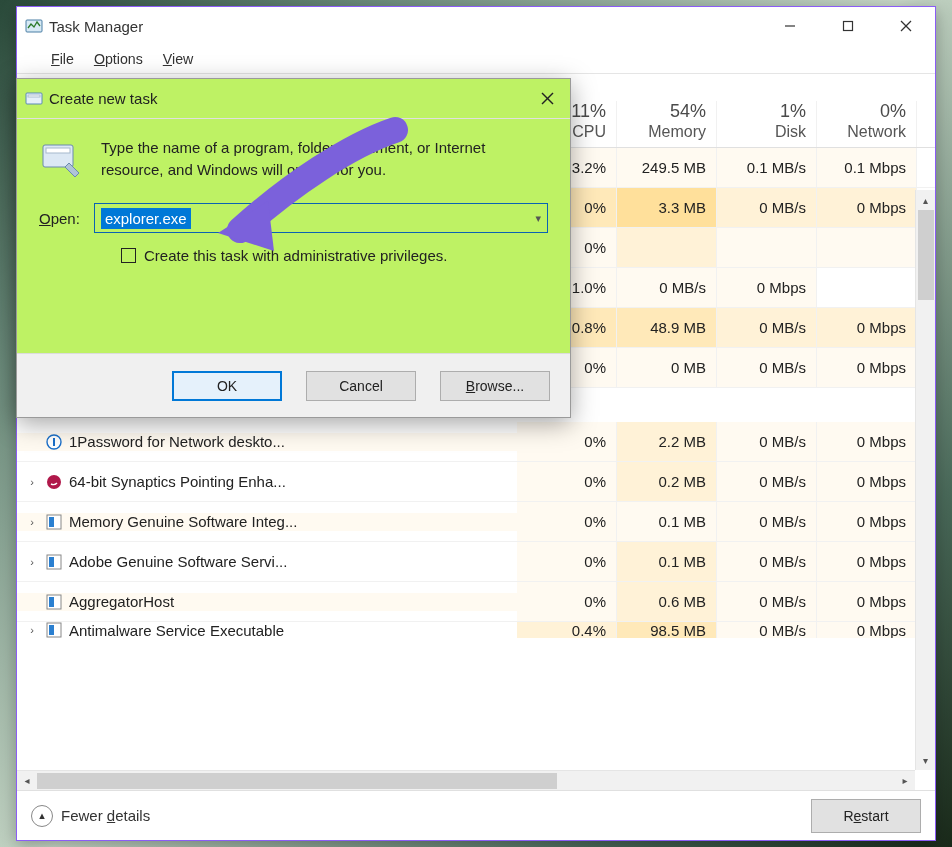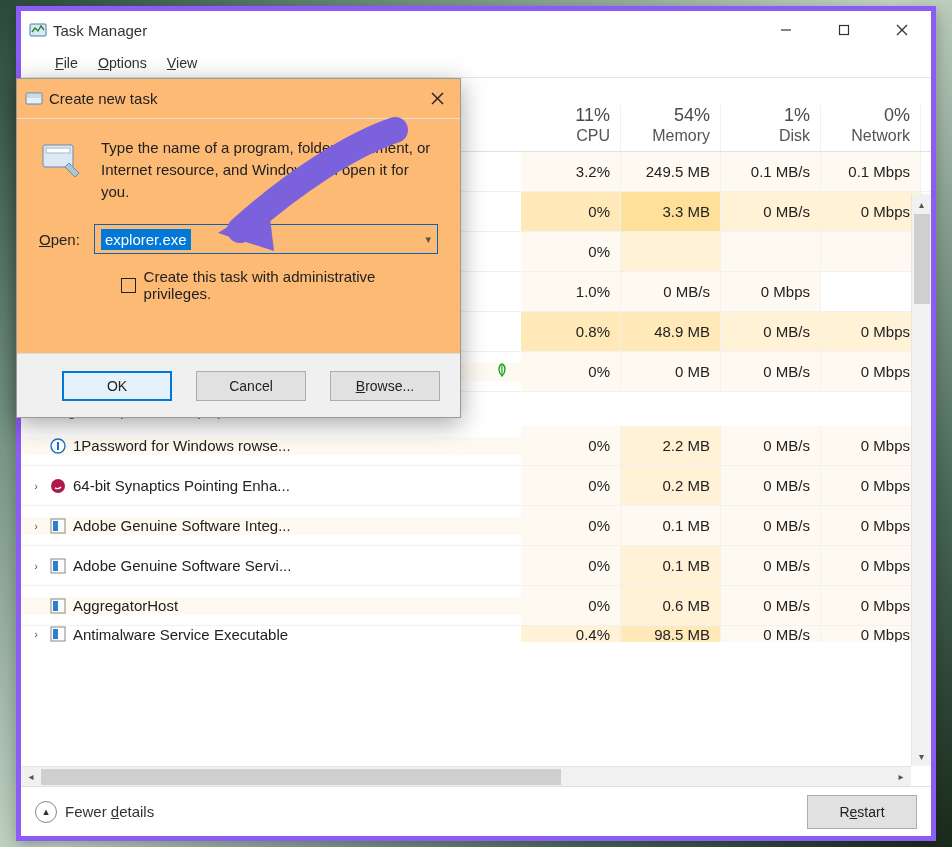--- a/index.html
+++ b/index.html
@@ -12,21 +12,21 @@
     width: 952px;
     height: 847px;
     position: relative;
     overflow: hidden;
   }
   
   .window {
     position: absolute;
     top: 6px; left: 16px; width: 920px; height: 835px;
     background: #ffffff;
-    border: 5px solid #8b5cf6;
+    border: 1px solid #8b5cf6;
     box-shadow: 0 4px 16px rgba(0,0,0,0.3);
     display: flex; flex-direction: column;
   }
   .titlebar {
     height: 38px; display: flex; align-items: center;
     padding: 0 0 0 8px;
     background: #fff;
   }
   .titlebar .icon { width: 18px; height: 18px; margin-right: 6px; }
   .titlebar .title { flex: 1; font-size: 15px; color: #333; }
@@ -119,22 +119,22 @@
   .fewer { display:flex; align-items:center; gap:8px; font-size:15px; color:#333;}
   .circ { width:22px;height:22px;border:1px solid #888; border-radius:50%; display:flex;align-items:center;justify-content:center;font-size:11px;color:#333;}
   .restartbtn, .dlgbtn {
     min-width: 110px; height: 30px; background:#e1e1e1; border:1px solid #adadad;
     display:flex; align-items:center; justify-content:center; font-size:14px;
   }
   .restartbtn { width: 110px; height: 34px; }
 
   
   .dialog {
-    position: absolute; top: 78px; left: 16px; width: 445px; height: 340px;
-    background: #fdba74; border: 1px solid #9a9a9a;
+    position: absolute; top: 78px; left: 16px; width: 555px; height: 340px;
+    background: #bef264; border: 1px solid #9a9a9a;
     box-shadow: 0 6px 24px rgba(0,0,0,0.35);
     display: flex; flex-direction: column;
     z-index: 50;
   }
   .dlgtitle {
     height: 40px; display:flex; align-items:center; padding-left:8px;
     border-bottom: 1px solid #e0e0e0;
   }
   .dlgtitle .icon { width:18px; height:18px; margin-right:6px; }
   .dlgtitle .t { flex:1; font-size:15px; }
@@ -299,21 +299,21 @@
 
       <div class="row">
         <div class="namecell bg-pale">
           <span class="expand" style="visibility:hidden">›</span>
           <span class="appicon">
               <svg width="16" height="16">
                 <circle cx="8" cy="8" r="7" fill="#fff" stroke="#1a6fc9" stroke-width="1.4"></circle>
                 <rect x="7" y="4" width="2" height="8" fill="#1a6fc9"></rect>
               </svg>
             </span>
-          <span>1Password for Windows rowse...</span>
+          <span>1Password for Network deskto...</span>
         </div>
         <div class="mcell heat0">0%</div>
         <div class="mcell heat1">2.2 MB</div>
         <div class="mcell heat0">0 MB/s</div>
         <div class="mcell heat0">0 Mbps</div>
       </div>
       <div class="row">
         <div class="namecell">
           <span class="expand">›</span>
           <span class="appicon">
@@ -331,21 +331,21 @@
       </div>
       <div class="row">
         <div class="namecell bg-pale">
           <span class="expand">›</span>
           <span class="appicon">
               <svg width="16" height="16">
                 <rect x="1" y="1" width="14" height="14" fill="#fff" stroke="#888"></rect>
                 <rect x="3" y="3" width="5" height="10" fill="#2a7fd0"></rect>
               </svg>
             </span>
-          <span>Adobe Genuine Software Integ...</span>
+          <span>Memory Genuine Software Integ...</span>
         </div>
         <div class="mcell heat0">0%</div>
         <div class="mcell heat0">0.1 MB</div>
         <div class="mcell heat0">0 MB/s</div>
         <div class="mcell heat0">0 Mbps</div>
       </div>
       <div class="row">
         <div class="namecell">
           <span class="expand">›</span>
           <span class="appicon">

